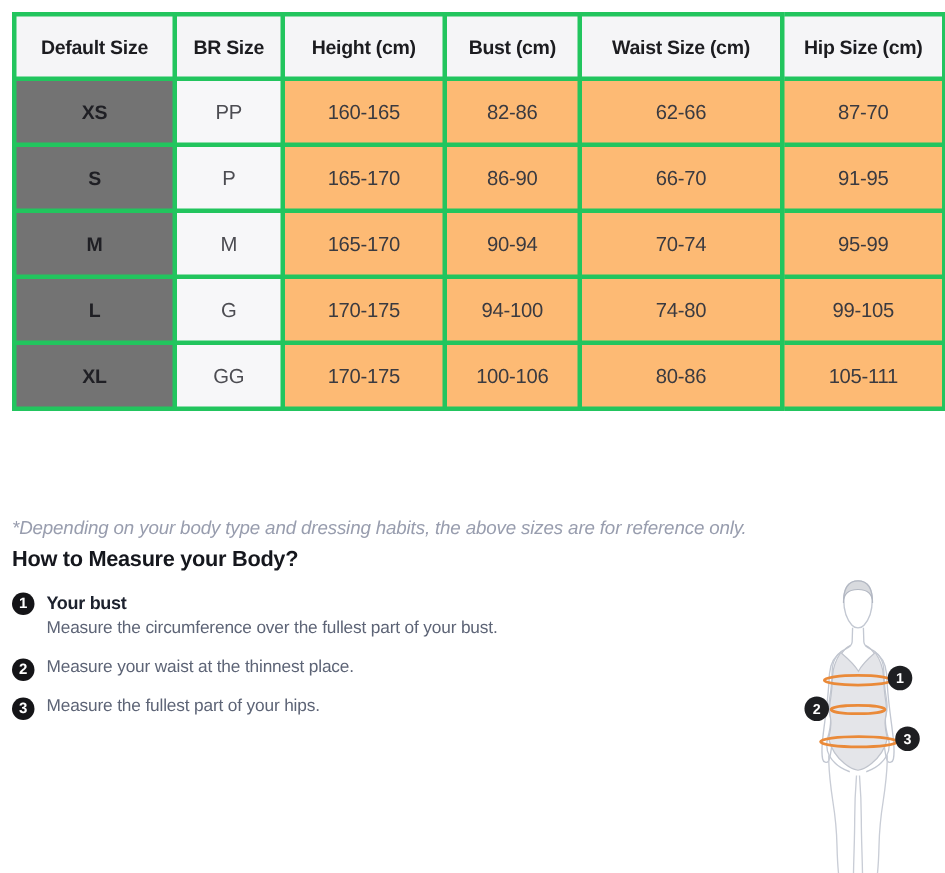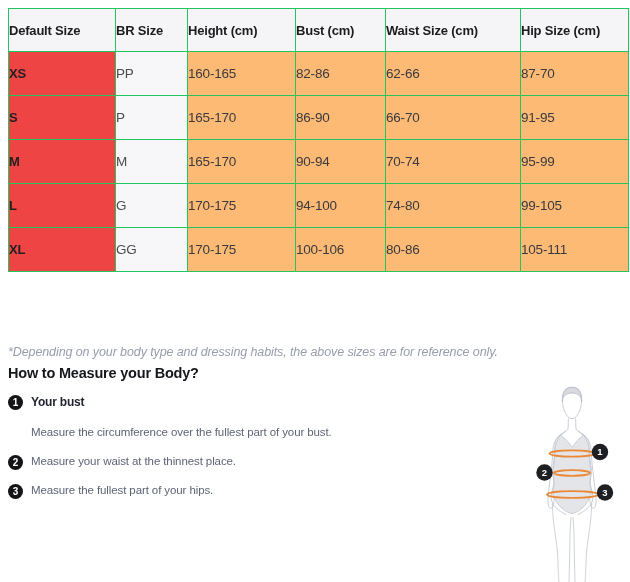--- a/index.html
+++ b/index.html
@@ -13,35 +13,35 @@
   .page { position: absolute; left: 0; top: 0; width: 630px; height: 582px; }
 
   
   table.size-chart {
     position: absolute; left: 8px; top: 8px;
     width: 620px;
     border-collapse: collapse;
     table-layout: fixed;
   }
   table.size-chart th, table.size-chart td {
-    border: 1px solid #22c55e;
-    text-align: left;
+    border: 3px solid #22c55e;
+    text-align: center;
     vertical-align: middle;
     letter-spacing: -0.2px;
   }
   table.size-chart th {
     background: #f5f5f7;
     height: 43px;
     font-size: 13px;
     font-weight: bold;
     color: #1c1c20;
   }
   table.size-chart td { height: 44px; font-size: 13.5px; background: #fdba74; }
   table.size-chart td.size-col {
-    background: #ef4444;
+    background: #737373;
     font-weight: bold;
     color: #1f1f24;
     font-size: 13px;
   }
   table.size-chart td.br-col {
     background: #f7f7f9;
     color: #4c4c52;
     font-weight: normal;
   }
   table.size-chart td.val-col { color: #3a3a40; }
@@ -73,21 +73,21 @@
     display: flex; align-items: center; justify-content: center;
     line-height: 1;
   }
   .step-title {
     font-size: 12px; font-weight: bold;
     color: #1d222e; line-height: 15px;
     letter-spacing: -0.2px;
   }
   .step-desc {
     font-size: 11.5px; color: #5d6476;
-    margin-top: 16px; line-height: 13px;
+    margin-top: 3px; line-height: 13px;
     letter-spacing: -0.1px;
   }
 
   
   .figure-wrap {
     position: absolute; left: 523px; top: 382px;
     width: 104px; height: 200px;
   }
   .figure-wrap svg { display: block; }
 </style>

